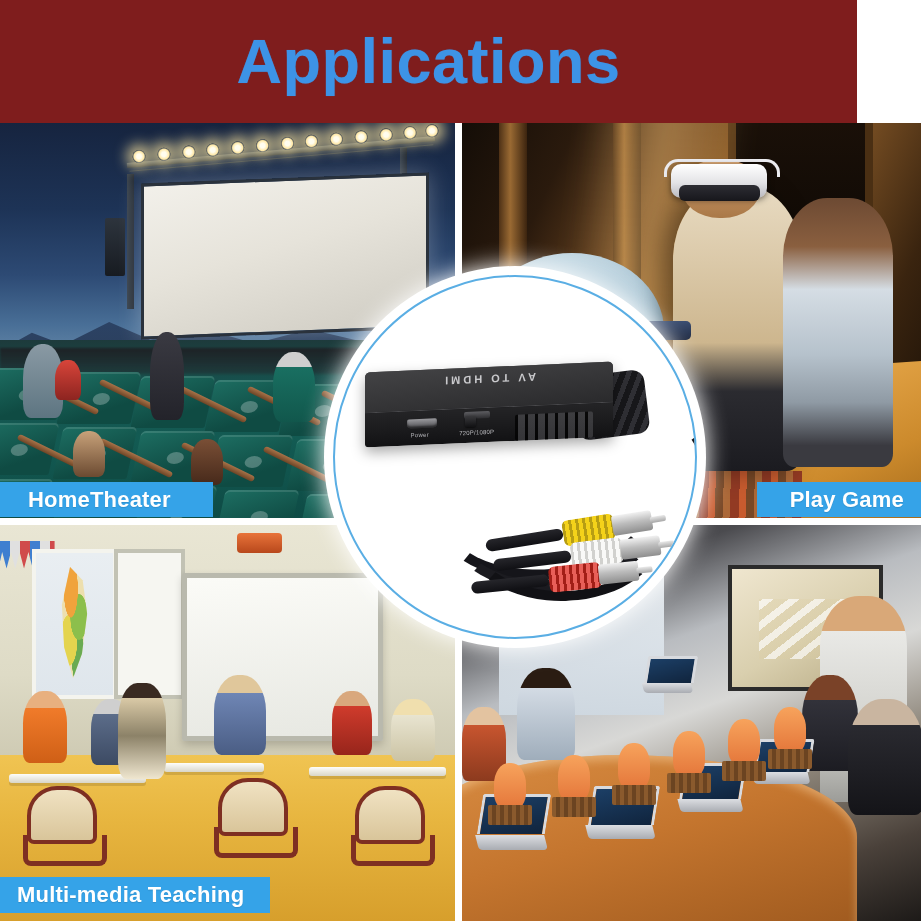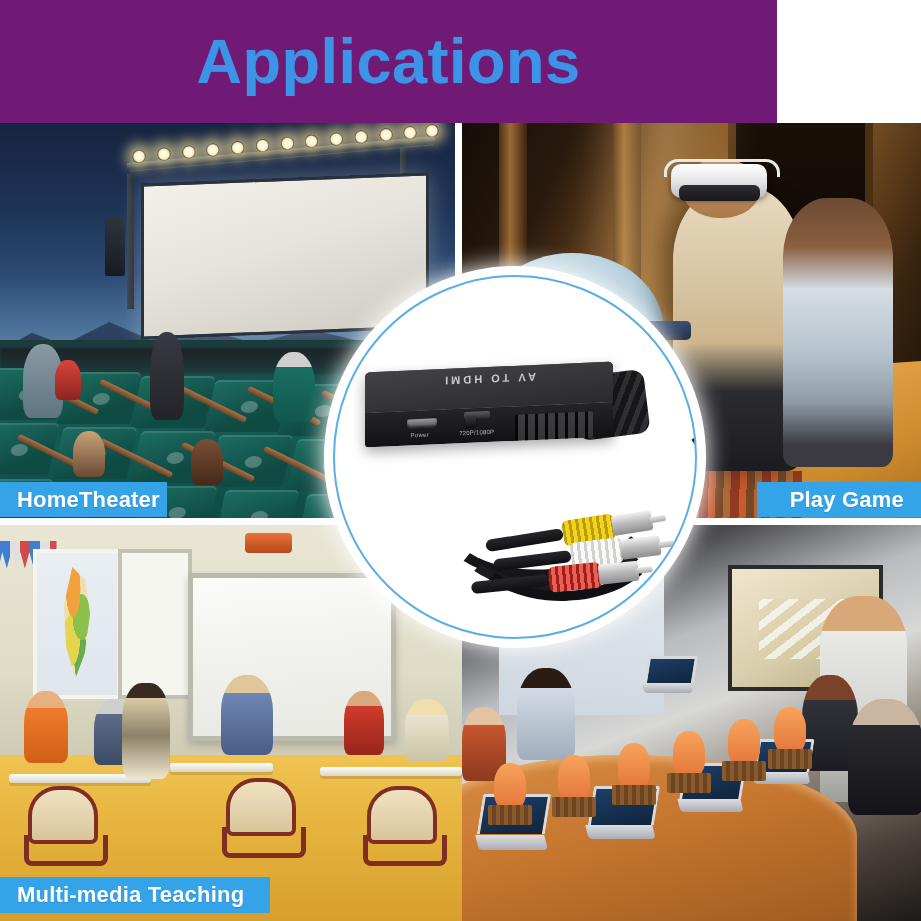--- a/index.html
+++ b/index.html
@@ -10,22 +10,22 @@
   }
   #page{
     position:relative;
     width:921px;height:921px;
     background:#ffffff;
     overflow:hidden;
   }
 
   
   #title-band{
-    position:absolute;left:0;top:0;width:777px;height:123px;
-    background:#701a75;
+    position:absolute;left:0;top:0;width:857px;height:123px;
+    background:#7f1d1d;
     display:flex;align-items:center;justify-content:center;
   }
   #page-title{
     font-size:63px;
     font-weight:bold;
     color:#3d93e6;
     letter-spacing:.5px;
     line-height:1;
     text-shadow:0 0 1px rgba(61,147,230,.5);
   }
@@ -36,21 +36,21 @@
     width:921px;height:798px;
     background:#ffffff;
   }
   .panel{
     position:absolute;
     overflow:hidden;
     background:#222;
   }
   .p1{left:0;  top:0;   width:455px;height:395px;}
   .p2{left:462px;top:0; width:459px;height:395px;}
-  .p3{left:0;  top:402px;width:455px;height:396px;padding-left:16px;}
+  .p3{left:0;  top:402px;width:455px;height:396px;}
   .p4{left:462px;top:402px;width:459px;height:396px;}
 
   .scene{position:absolute;inset:0;}
 
   
   .sky{
     position:absolute;left:0;top:0;width:100%;height:62%;
     background:linear-gradient(#16243f 0%,#1d3356 35%,#2d4a74 62%,#486e96 82%,#6d8fae 100%);
   }
   .mountains{
@@ -422,21 +422,21 @@
     background:#35a3e8;
     color:#ffffff;
     font-size:22px;
     font-weight:bold;
     letter-spacing:.2px;
     display:flex;align-items:center;
     box-sizing:border-box;
     text-shadow:0 1px 1px rgba(0,0,0,.12);
     z-index:8;
   }
-  .badge-tl{left:0;top:482px;width:167px;height:35px;padding-left:17px;justify-content:flex-start;}
+  .badge-tl{left:0;top:482px;width:213px;height:35px;padding-left:28px;justify-content:flex-start;}
   .badge-tr{left:757px;top:482px;width:164px;height:35px;padding-right:17px;justify-content:flex-end;}
   .badge-bl{left:0;top:877px;width:270px;height:36px;padding-left:17px;justify-content:flex-start;}
   .badge-br{left:672px;top:877px;width:249px;height:36px;padding-right:17px;justify-content:flex-end;}
 </style>
 </head>
 <body>
 
 <div id="page">
 
   <div id="title-band">

